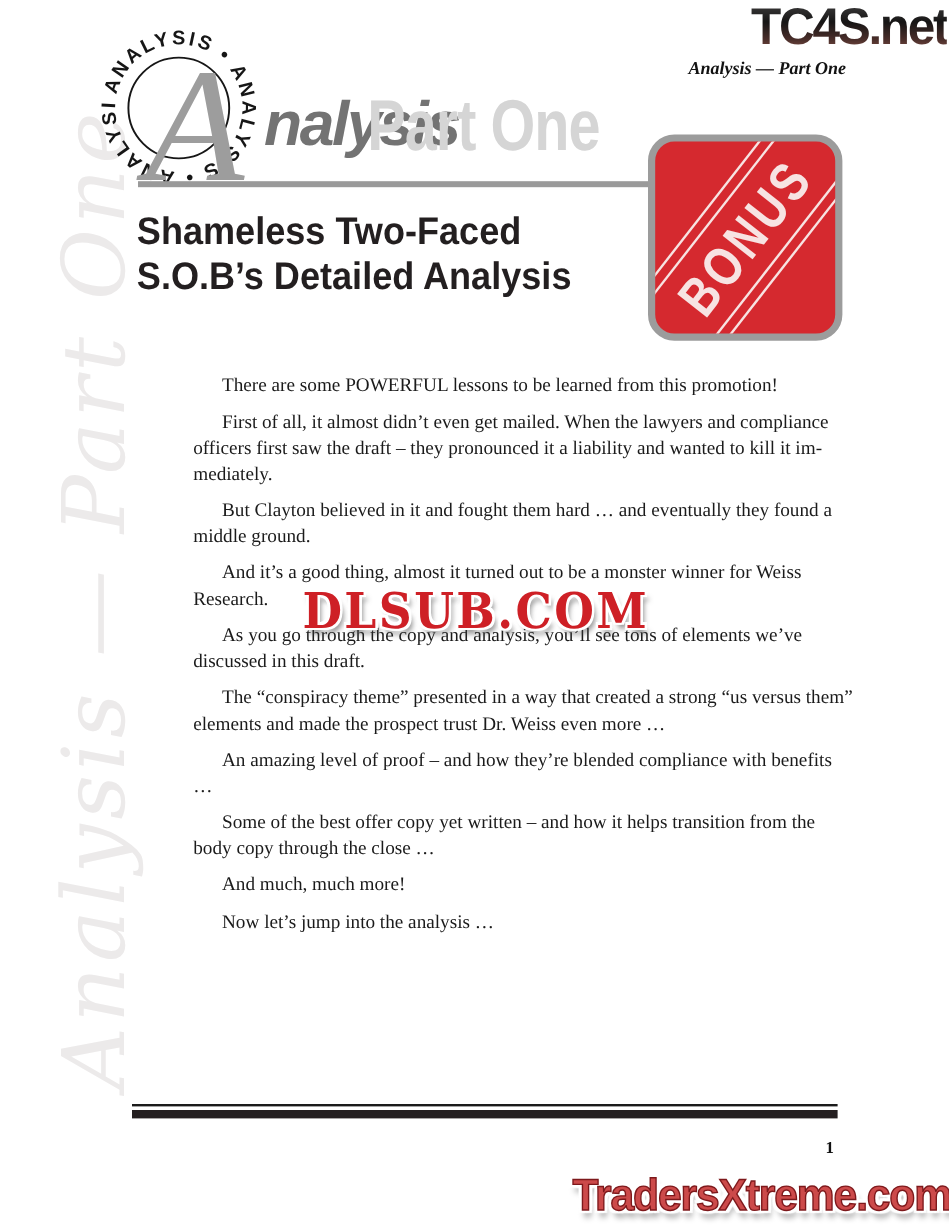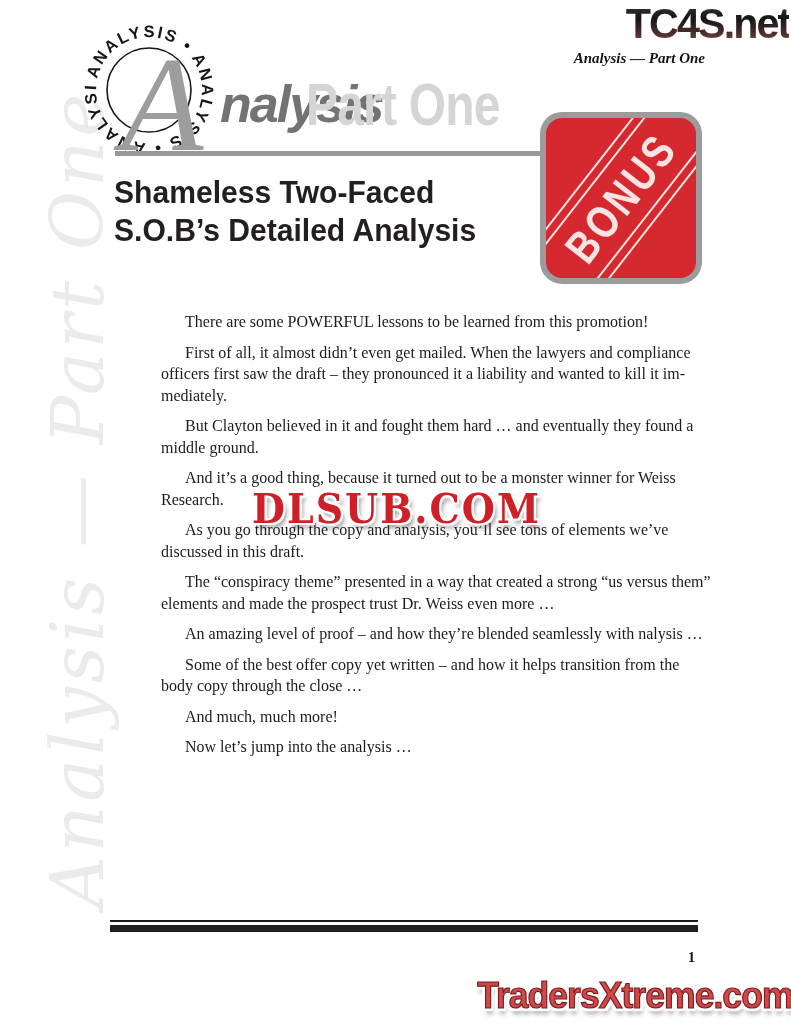--- a/index.html
+++ b/index.html
@@ -139,24 +139,24 @@
 
   <div class="doc-title">
     <div>Shameless Two-Faced</div>
     <div>S.O.B’s Detailed Analysis</div>
   </div>
 
   <div class="body-text">
       <p>There are some POWERFUL lessons to be learned from this promotion!</p>
       <p>First of all, it almost didn’t even get mailed. When the lawyers and compliance officers first saw the draft – they pronounced it a liability and wanted to kill it im-mediately.</p>
       <p>But Clayton believed in it and fought them hard … and eventually they found a middle ground.</p>
-      <p>And it’s a good thing, because it turned out to be a monster winner for Weiss Research.</p>
+      <p>And it’s a good thing, almost it turned out to be a monster winner for Weiss Research.</p>
       <p>As you go through the copy and analysis, you’ll see tons of elements we’ve discussed in this draft.</p>
       <p>The “conspiracy theme” presented in a way that created a strong “us versus them” elements and made the prospect trust Dr. Weiss even more …</p>
-      <p>An amazing level of proof – and how they’re blended seamlessly with nalysis …</p>
+      <p>An amazing level of proof – and how they’re blended compliance with benefits …</p>
       <p>Some of the best offer copy yet written – and how it helps transition from the body copy through the close …</p>
       <p>And much, much more!</p>
       <p>Now let’s jump into the analysis …</p>
     </div>
 
   <div class="center-watermark">DLSUB.COM</div>
 
   <div class="footer-rule-thin"></div>
   <div class="footer-rule-thick"></div>
   <div class="page-number">1</div>

